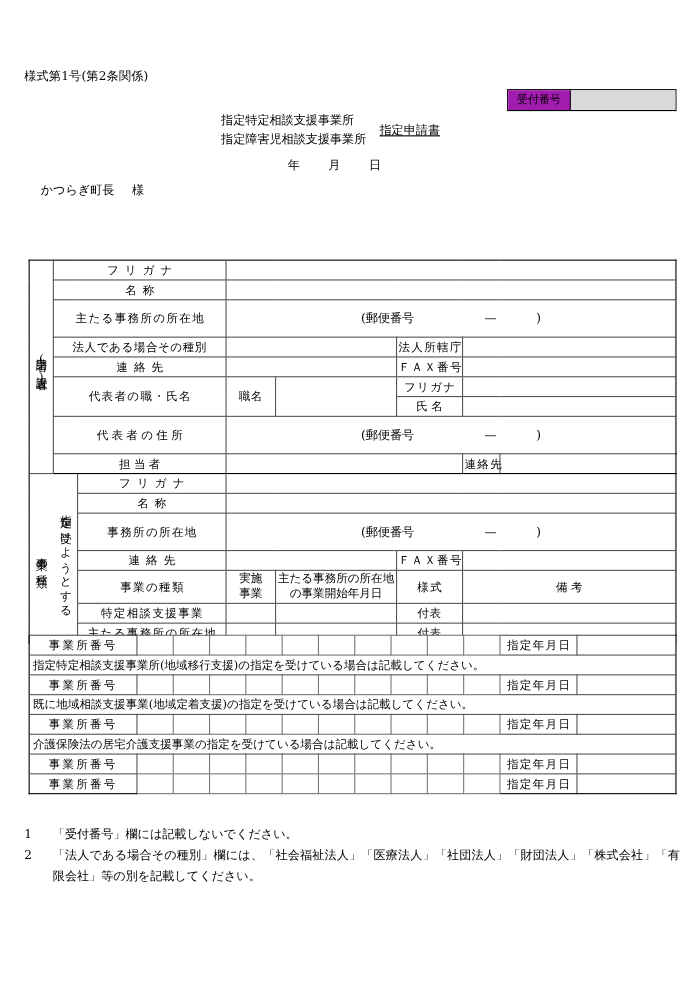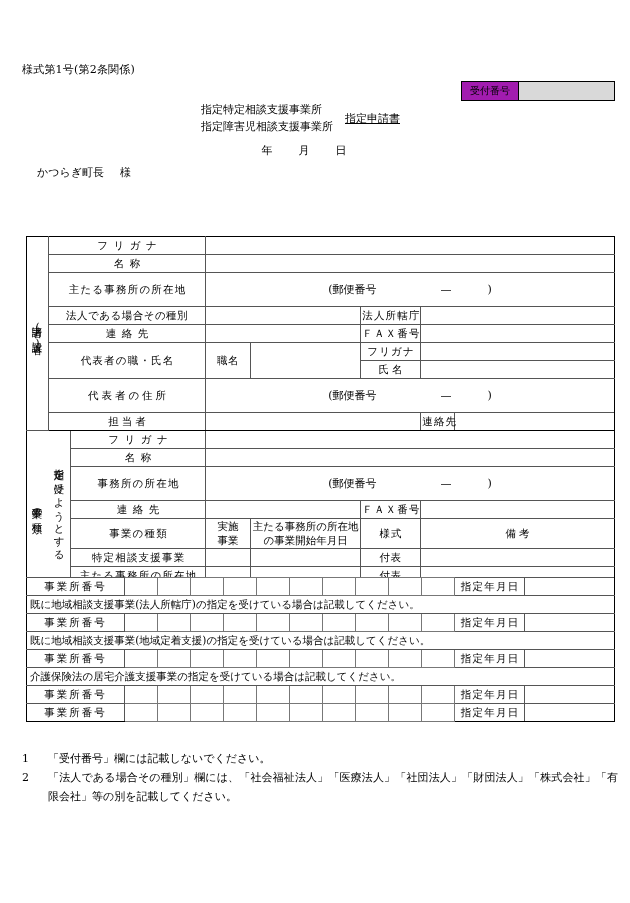--- a/index.html
+++ b/index.html
@@ -400,21 +400,21 @@
           <td class="gridcell"></td>
           <td class="gridcell"></td>
           <td class="gridcell"></td>
           <td class="gridcell"></td>
           <td class="gridcell"></td>
           <td class="gridcell"></td>
           <td class="lbl lbl-sm">指定年月日</td>
           <td class="outer-right"></td>
         </tr>
         <tr>
-          <td class="note-row outer-left outer-right" colspan="13" style="text-align: left; padding-left: 3px;">既に地域相談支援事業(法人所轄庁)の指定を受けている場合は記載してください。</td>
+          <td class="note-row outer-left outer-right" colspan="13" style="text-align: left; padding-left: 3px;">指定特定相談支援事業所(地域移行支援)の指定を受けている場合は記載してください。</td>
         </tr>
         <tr>
           <td class="lbl num-lbl outer-left">事業所番号</td>
           <td class="gridcell"></td>
           <td class="gridcell"></td>
           <td class="gridcell"></td>
           <td class="gridcell"></td>
           <td class="gridcell"></td>
           <td class="gridcell"></td>
           <td class="gridcell"></td>

